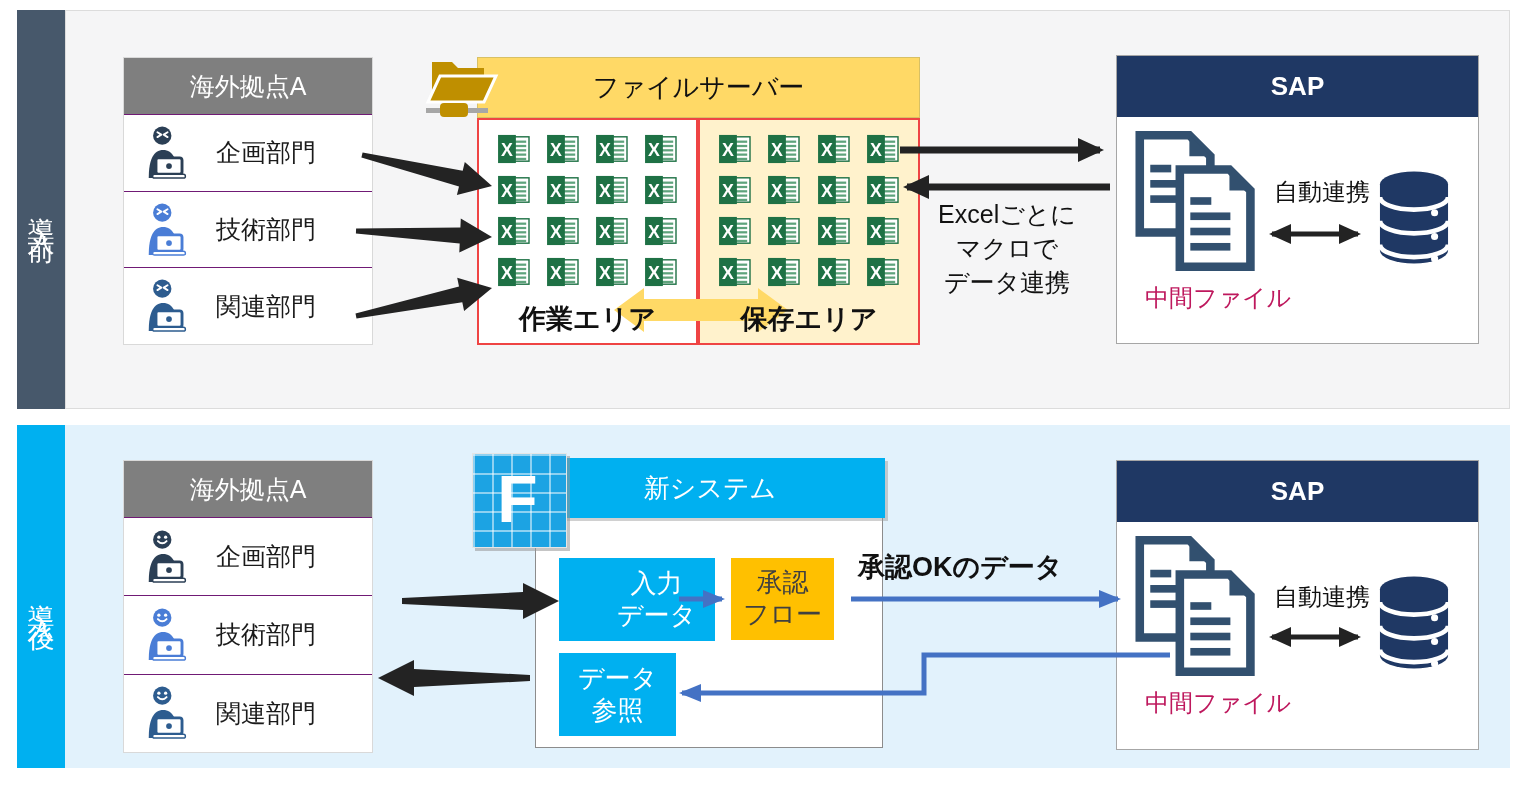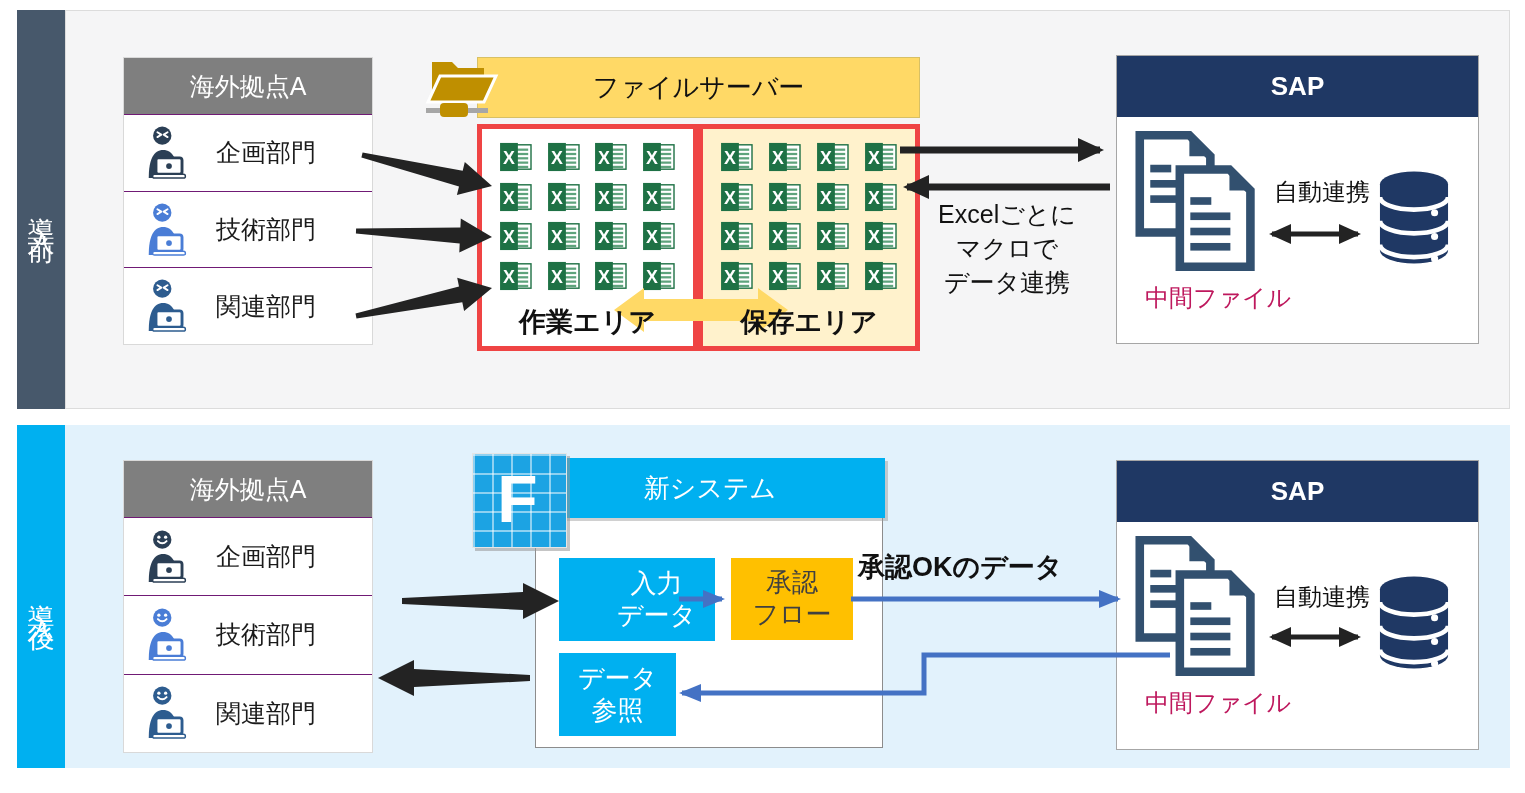--- a/index.html
+++ b/index.html
@@ -28,21 +28,21 @@
   .site-header{height:56px;background:var(--site-header-bg);color:#fff;font-size:25px;
     display:flex;align-items:center;justify-content:center;}
   .site-row{flex:1;display:flex;align-items:center;gap:24px;padding-left:22px;
     border-top:1px solid #701a75;background:#fff;font-size:25px;}
   .person{width:46px;height:54px;flex:0 0 auto;}
 
   
   #fs-header{left:477px;top:57px;width:443px;height:61px;background:var(--file-server-header-bg);
     border:1px solid #D8C064;box-sizing:border-box;display:flex;align-items:center;justify-content:center;
     font-size:26px;color:#111;}
-  .fs-area{top:124px;height:227px;border:5px solid #ef4444;box-sizing:border-box;}
+  .fs-area{top:118px;height:227px;border:2px solid #ef4444;box-sizing:border-box;}
   #fs-work{left:477px;width:221px;background:#fff;}
   #fs-save{left:698px;width:222px;background:var(--save-area-bg);}
   .xl-grid{position:absolute;left:10px;right:10px;top:8px;bottom:50px;display:grid;
     grid-template-columns:repeat(4,1fr);grid-template-rows:repeat(4,1fr);place-items:center;}
   .xl-icon{width:34px;height:30px;}
   .area-label{position:absolute;left:0;right:0;bottom:6px;text-align:center;
     font-size:27px;font-weight:700;color:#111;z-index:3;}
   #folder-icon{left:424px;top:52px;width:76px;height:76px;z-index:4;}
 
   
@@ -71,21 +71,21 @@
       linear-gradient(90deg,rgba(255,255,255,.5) 2px,transparent 2px);
     background-size:19px 19px;display:flex;align-items:center;justify-content:center;}
   #f-logo .f{color:#fff;font-size:66px;font-weight:700;line-height:1;transform:translate(-2px,-2px);}
   #sys-box{left:535px;top:458px;width:348px;height:290px;background:#fff;border:1px solid #8C8C8C;box-sizing:border-box;}
   #sys-header{position:absolute;left:-1px;top:-1px;width:350px;height:60px;background:var(--system-cyan);
     color:#fff;font-size:26px;display:flex;align-items:center;justify-content:center;
     box-shadow:3px 3px 0 rgba(150,150,150,.45);box-sizing:border-box;}
   .sys-node{position:absolute;display:flex;align-items:center;justify-content:center;text-align:center;
     font-size:26px;line-height:1.22;white-space:pre-line;}
   #node-input{left:23px;top:99px;width:117px;height:83px;background:var(--system-cyan);color:#fff;padding-left:39px;}
-  #node-approval{left:195px;top:99px;width:122px;height:82px;background:var(--approval-amber);color:var(--approval-text);}
+  #node-approval{left:195px;top:99px;width:103px;height:82px;background:var(--approval-amber);color:var(--approval-text);}
   #node-reference{left:23px;top:194px;width:117px;height:83px;background:var(--system-cyan);color:#fff;}
   #approved-label{left:858px;top:549px;font-size:27px;font-weight:700;color:#111;white-space:nowrap;}
 
   
   #overlay-under{left:0;top:0;z-index:2;pointer-events:none;}
   #overlay{left:0;top:0;z-index:6;pointer-events:none;}
 </style>
 </head>
 <body>
 

